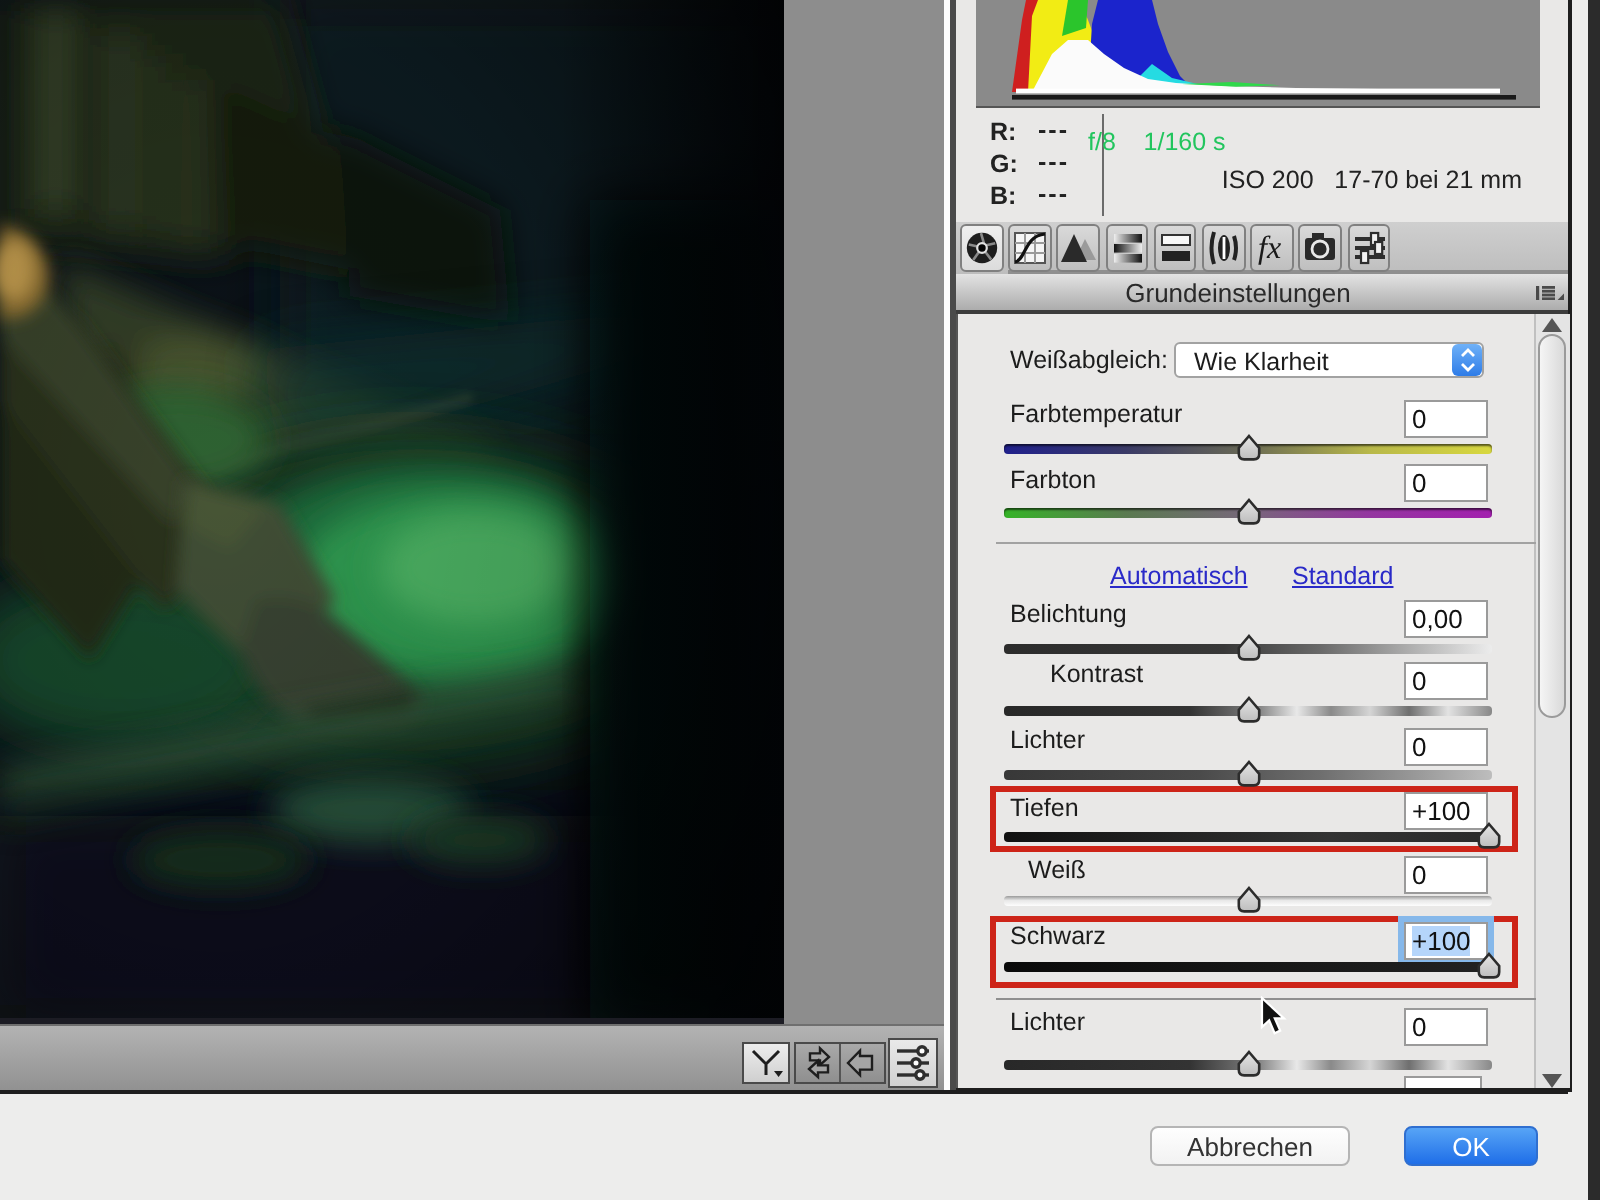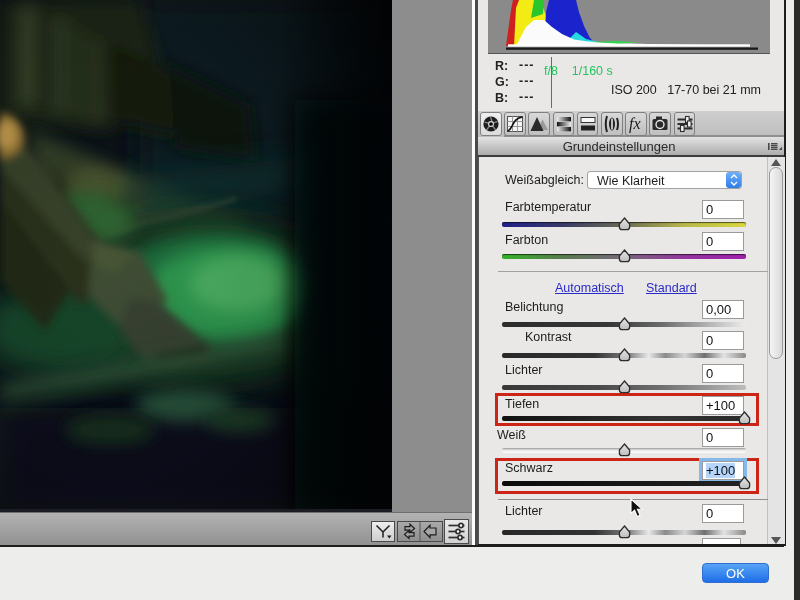--- a/index.html
+++ b/index.html
@@ -322,21 +322,21 @@
   <div class="abs lbl" style="left:505px;top:363px;">Lichter</div>
   <div class="vbox" style="top:364px;">0</div>
   <div class="track" style="top:385px;background:linear-gradient(90deg,#383838,#4a4a4a 40%,#6f6f6f 65%,#9a9a9a 85%,#bdbdbd);"></div>
 
   <div class="redbox" style="top:393px;height:27px;"></div>
 
   <div class="abs lbl" style="left:505px;top:397px;">Tiefen</div>
   <div class="vbox" style="top:396px;">+100</div>
   <div class="track" style="top:416px;background:linear-gradient(90deg,#111,#222,#333,#2a2a2a);"></div>
 
-  <div class="abs lbl" style="left:497px;top:428px;">Weiß</div>
+  <div class="abs lbl" style="left:514px;top:428px;">Weiß</div>
   <div class="vbox" style="top:428px;">0</div>
   <div class="track" style="top:448px;background:linear-gradient(#9a9a9a,#e8e8e8 45%,#fdfdfd);"></div>
 
   <div class="redbox" style="top:458px;height:30px;"></div>
 
   <div class="abs lbl" style="left:505px;top:461px;">Schwarz</div>
   <div class="vbox" style="top:461px;box-shadow:0 0 0 3px #86b8ea;">
     <span style="background:#b5d5fa;">+100</span></div>
   <div class="track" style="top:481px;background:linear-gradient(90deg,#0a0a0a,#161616,#222);"></div>
 
@@ -428,17 +428,19 @@
             </linearGradient>
           </defs>
           <path d="M6.5,1 L11.6,7 L11.6,10 Q11.6,12.7 8.9,12.7 L4.1,12.7 Q1.4,12.7 1.4,10 L1.4,7 Z" fill="url(#tg)" stroke="#2c2c2c" stroke-width="1.3"></path>
         </svg></div>
     </div>
 
   <svg class="abs" style="left:630px;top:498px;" width="14" height="21">
     <path d="M1,1 L1,15.5 L4.6,12.2 L7.3,18.6 L10.1,17.3 L7.4,11.2 L12,11.2 Z" fill="#111" stroke="#fff" stroke-width="1.1"></path>
   </svg>
 
+  <div class="abs" style="left:575px;top:563px;width:100px;height:20px;background:linear-gradient(#fefefe,#f2f2f2);
+       border:1px solid #b5b5b5;border-radius:4px;text-align:center;line-height:19px;font-size:13px;color:#333;box-sizing:border-box;">Abbrechen</div>
   <div class="abs" style="left:702px;top:563px;width:67px;height:20px;background:linear-gradient(#57a4f6,#1f6ee8);
        border:1px solid #2f6fd0;border-radius:4px;text-align:center;line-height:19px;font-size:13px;color:#fff;box-sizing:border-box;">OK</div>
 
   <div class="abs" style="left:794px;top:0;width:6px;height:600px;background:#2b2b2b;"></div>
 </div>
 
 </body></html>

